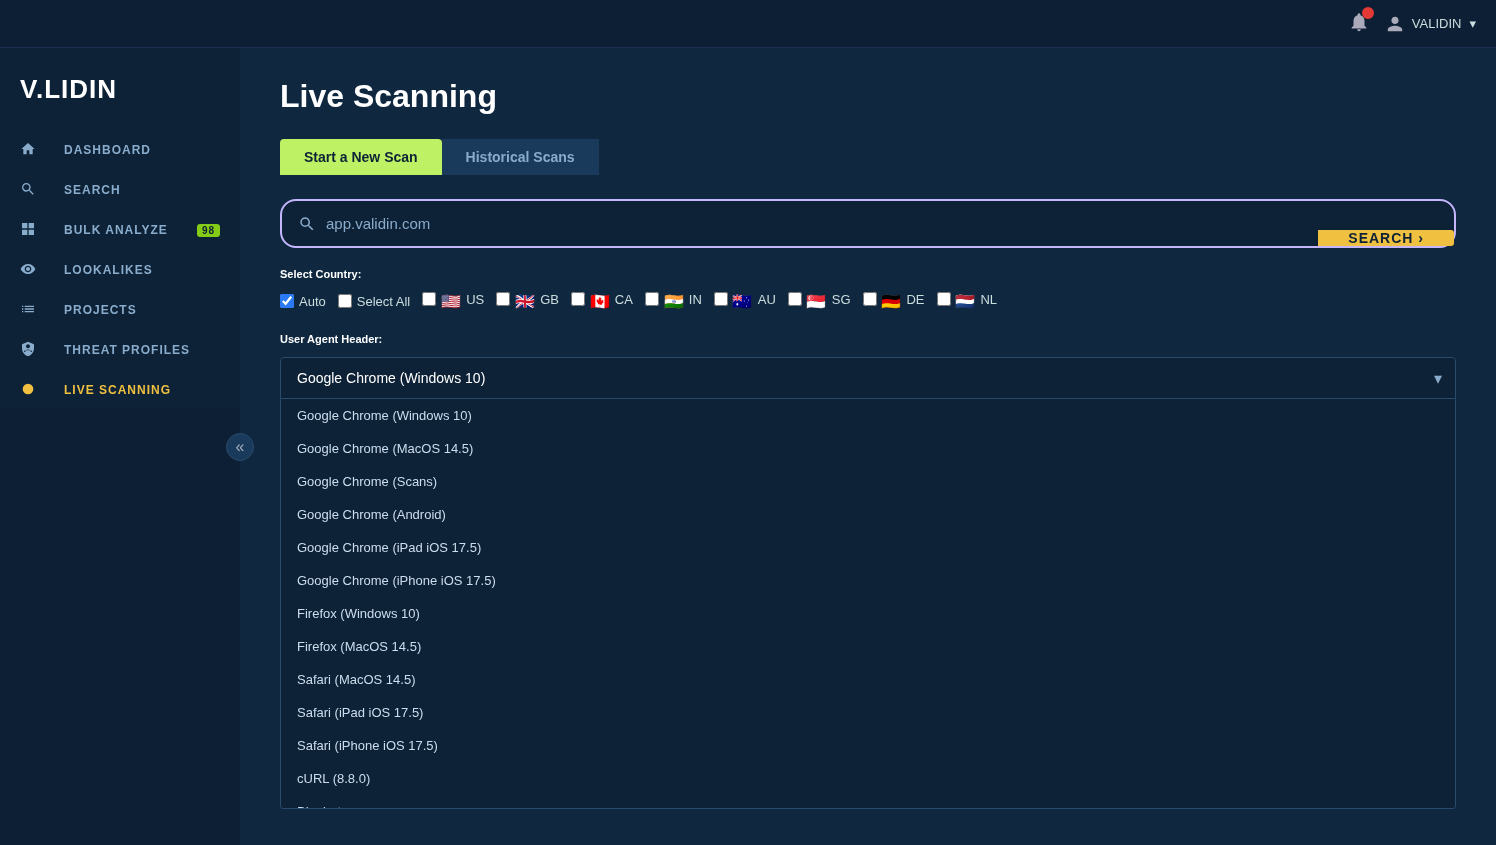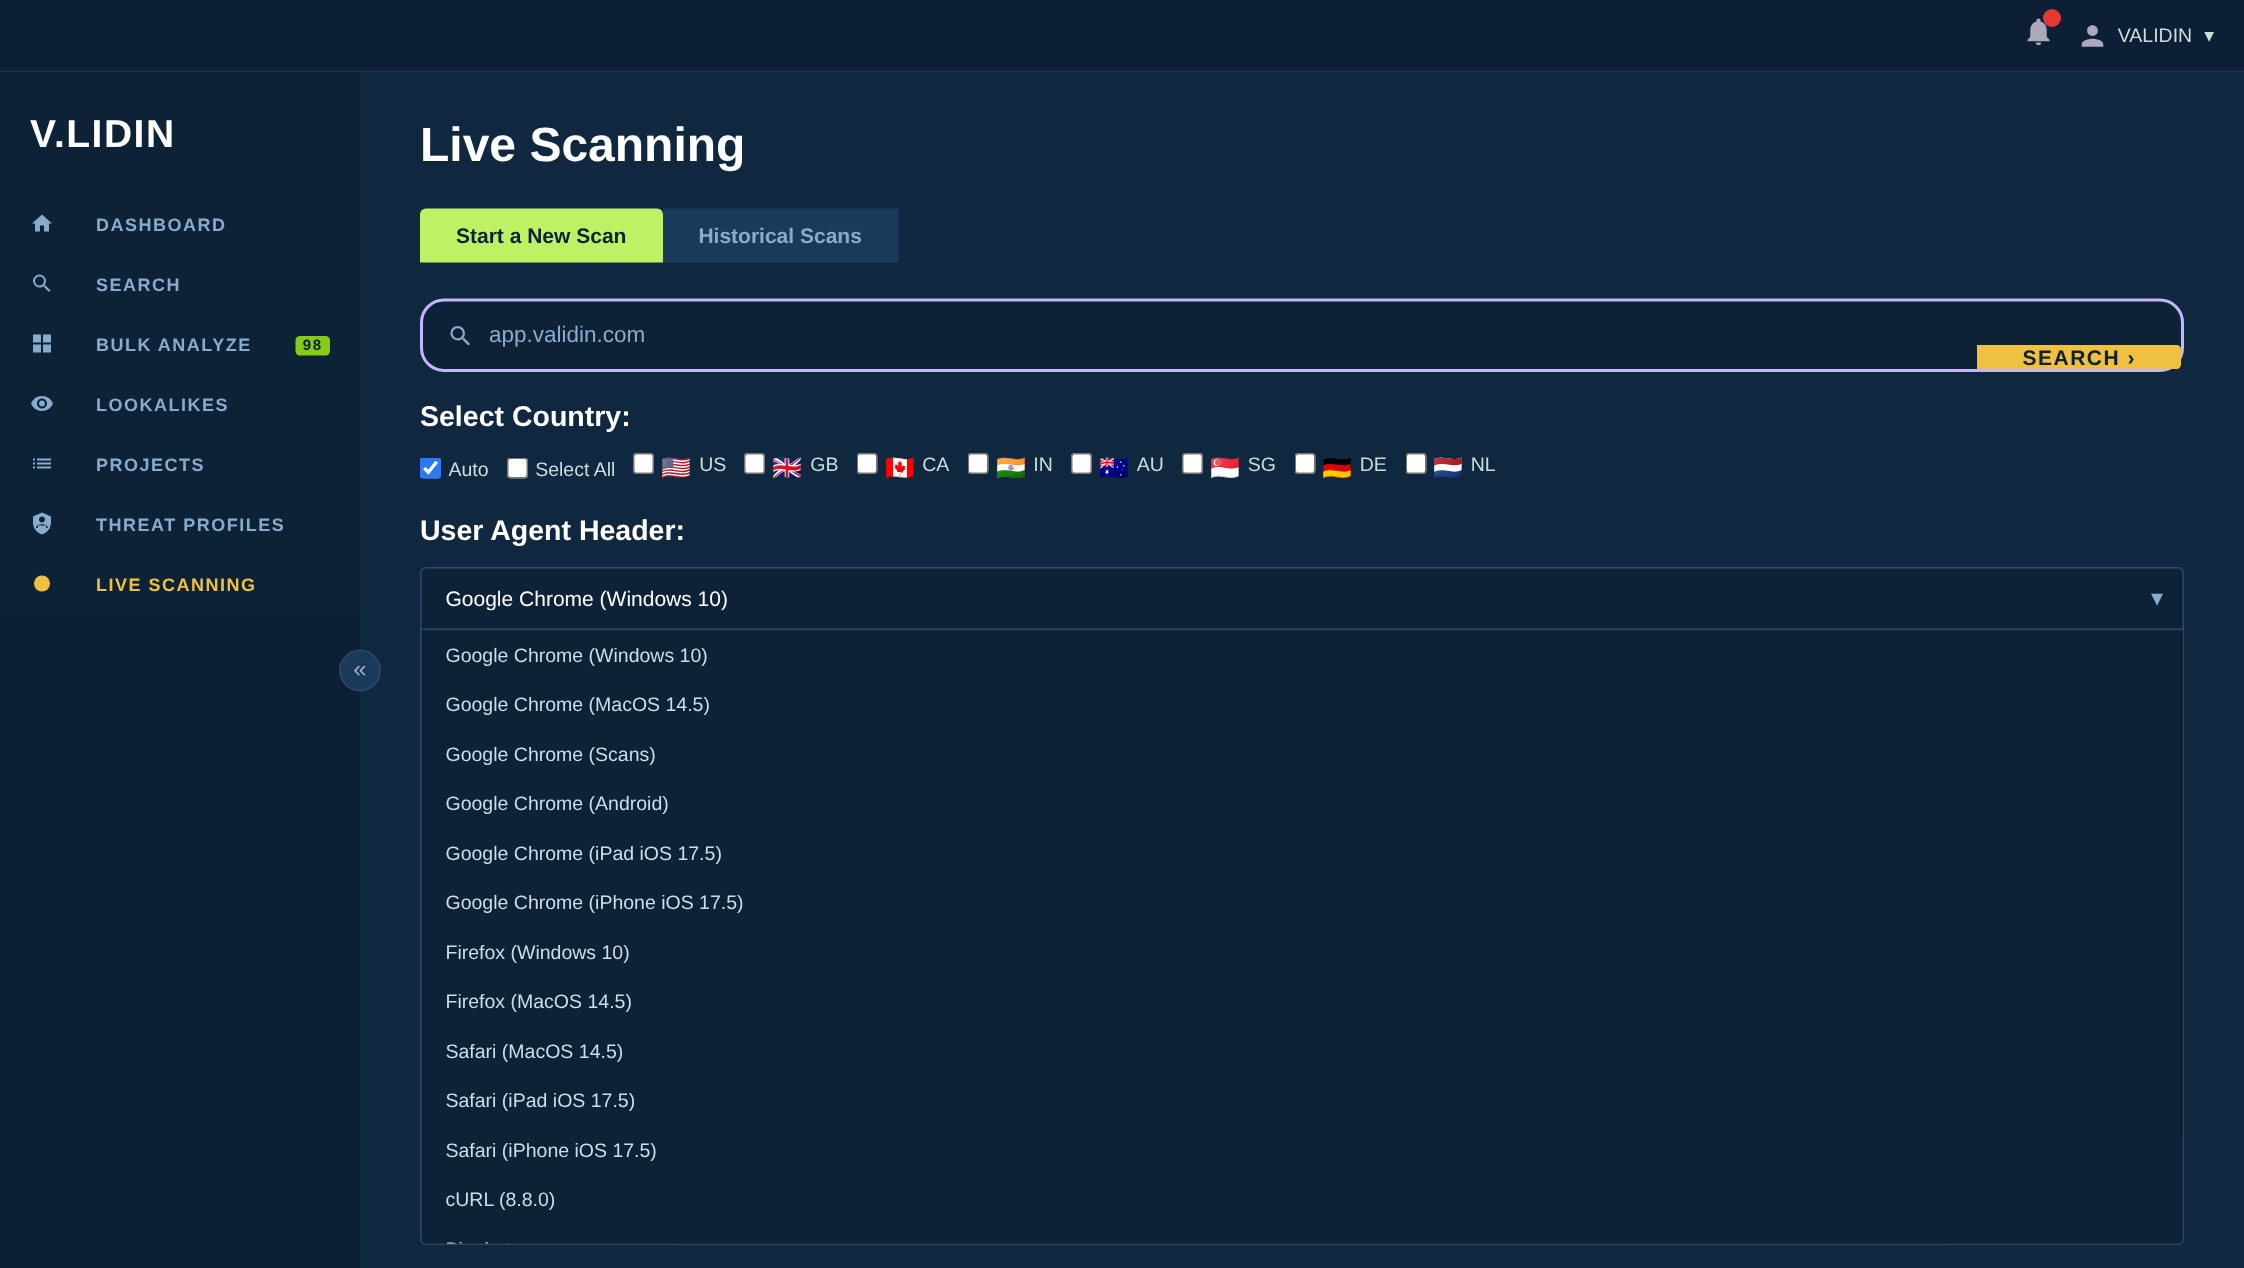--- a/index.html
+++ b/index.html
@@ -175,21 +175,21 @@
       border: none;
       padding: 0 30px;
       cursor: pointer;
       letter-spacing: 1px;
       border-radius: 0 3px 3px 0;
       margin-left: 35px;
     }
 
     
     .section-label {
-      font-size: 19px;
+      font-size: 11px;
       font-weight: 700;
       color: #fff;
       margin-bottom: 12px;
     }
     .country-row {
       display: flex;
       align-items: center;
       gap: 12px;
       flex-wrap: wrap;
       margin-bottom: 22px;

